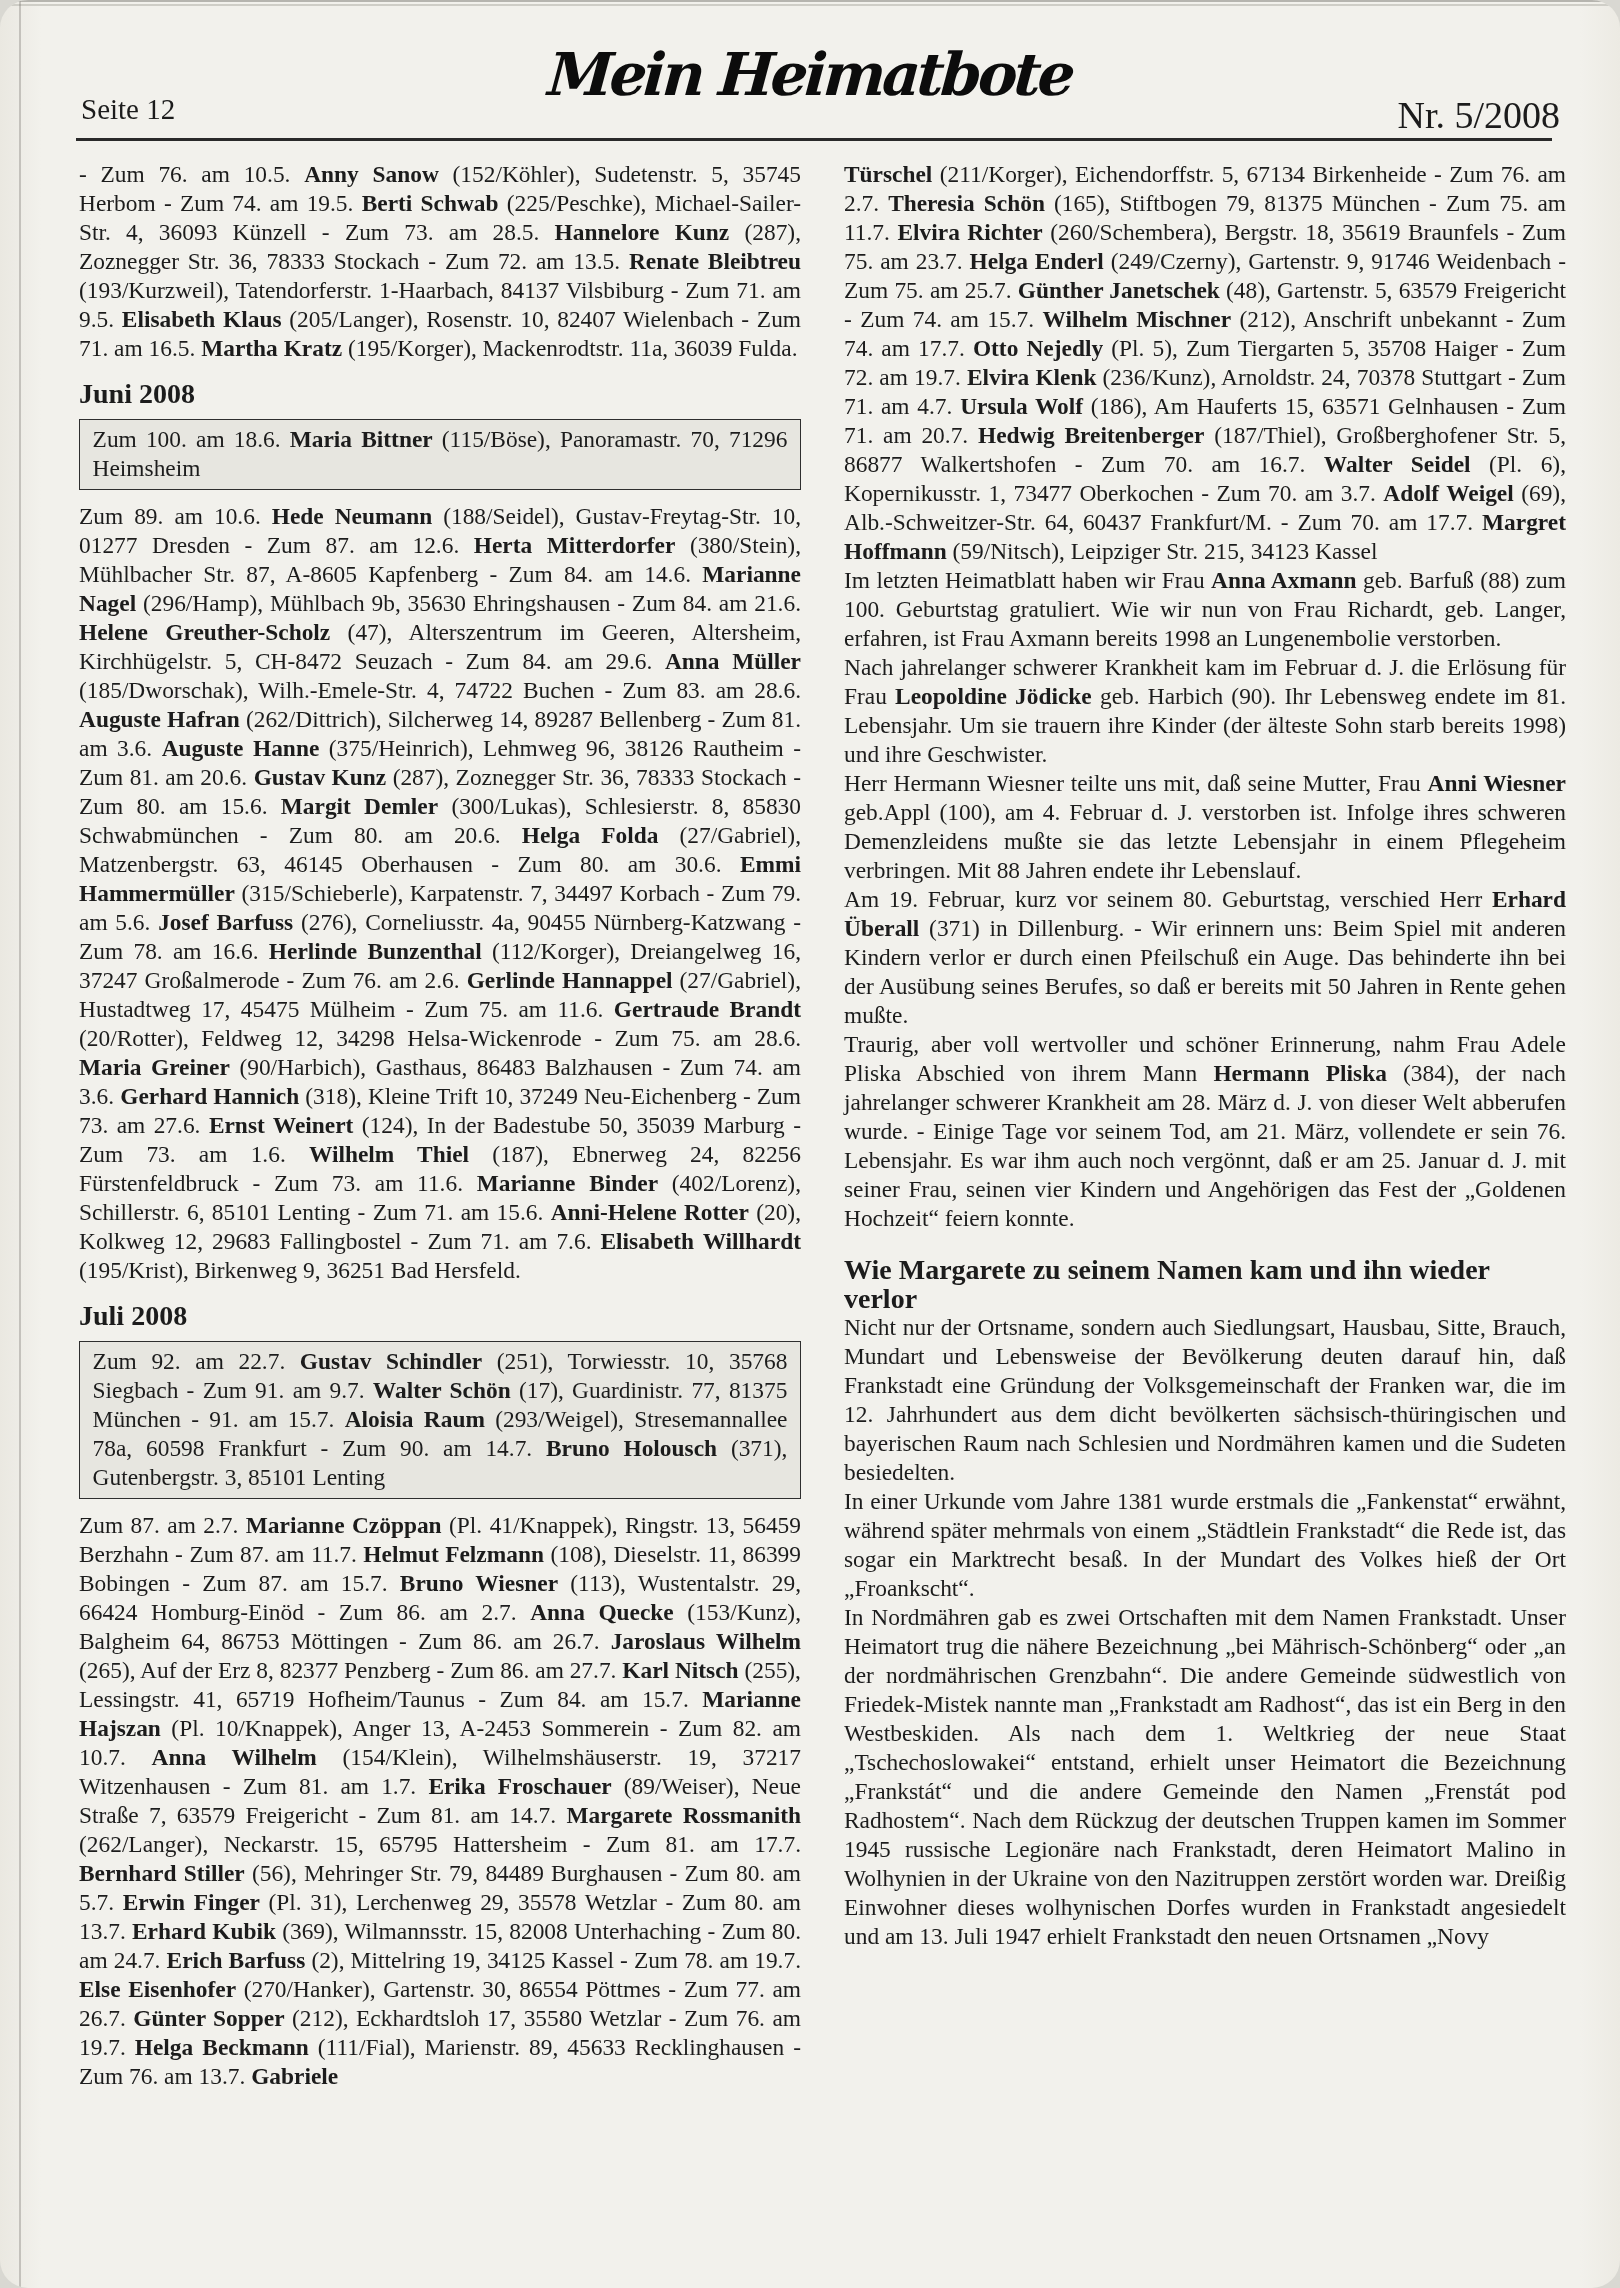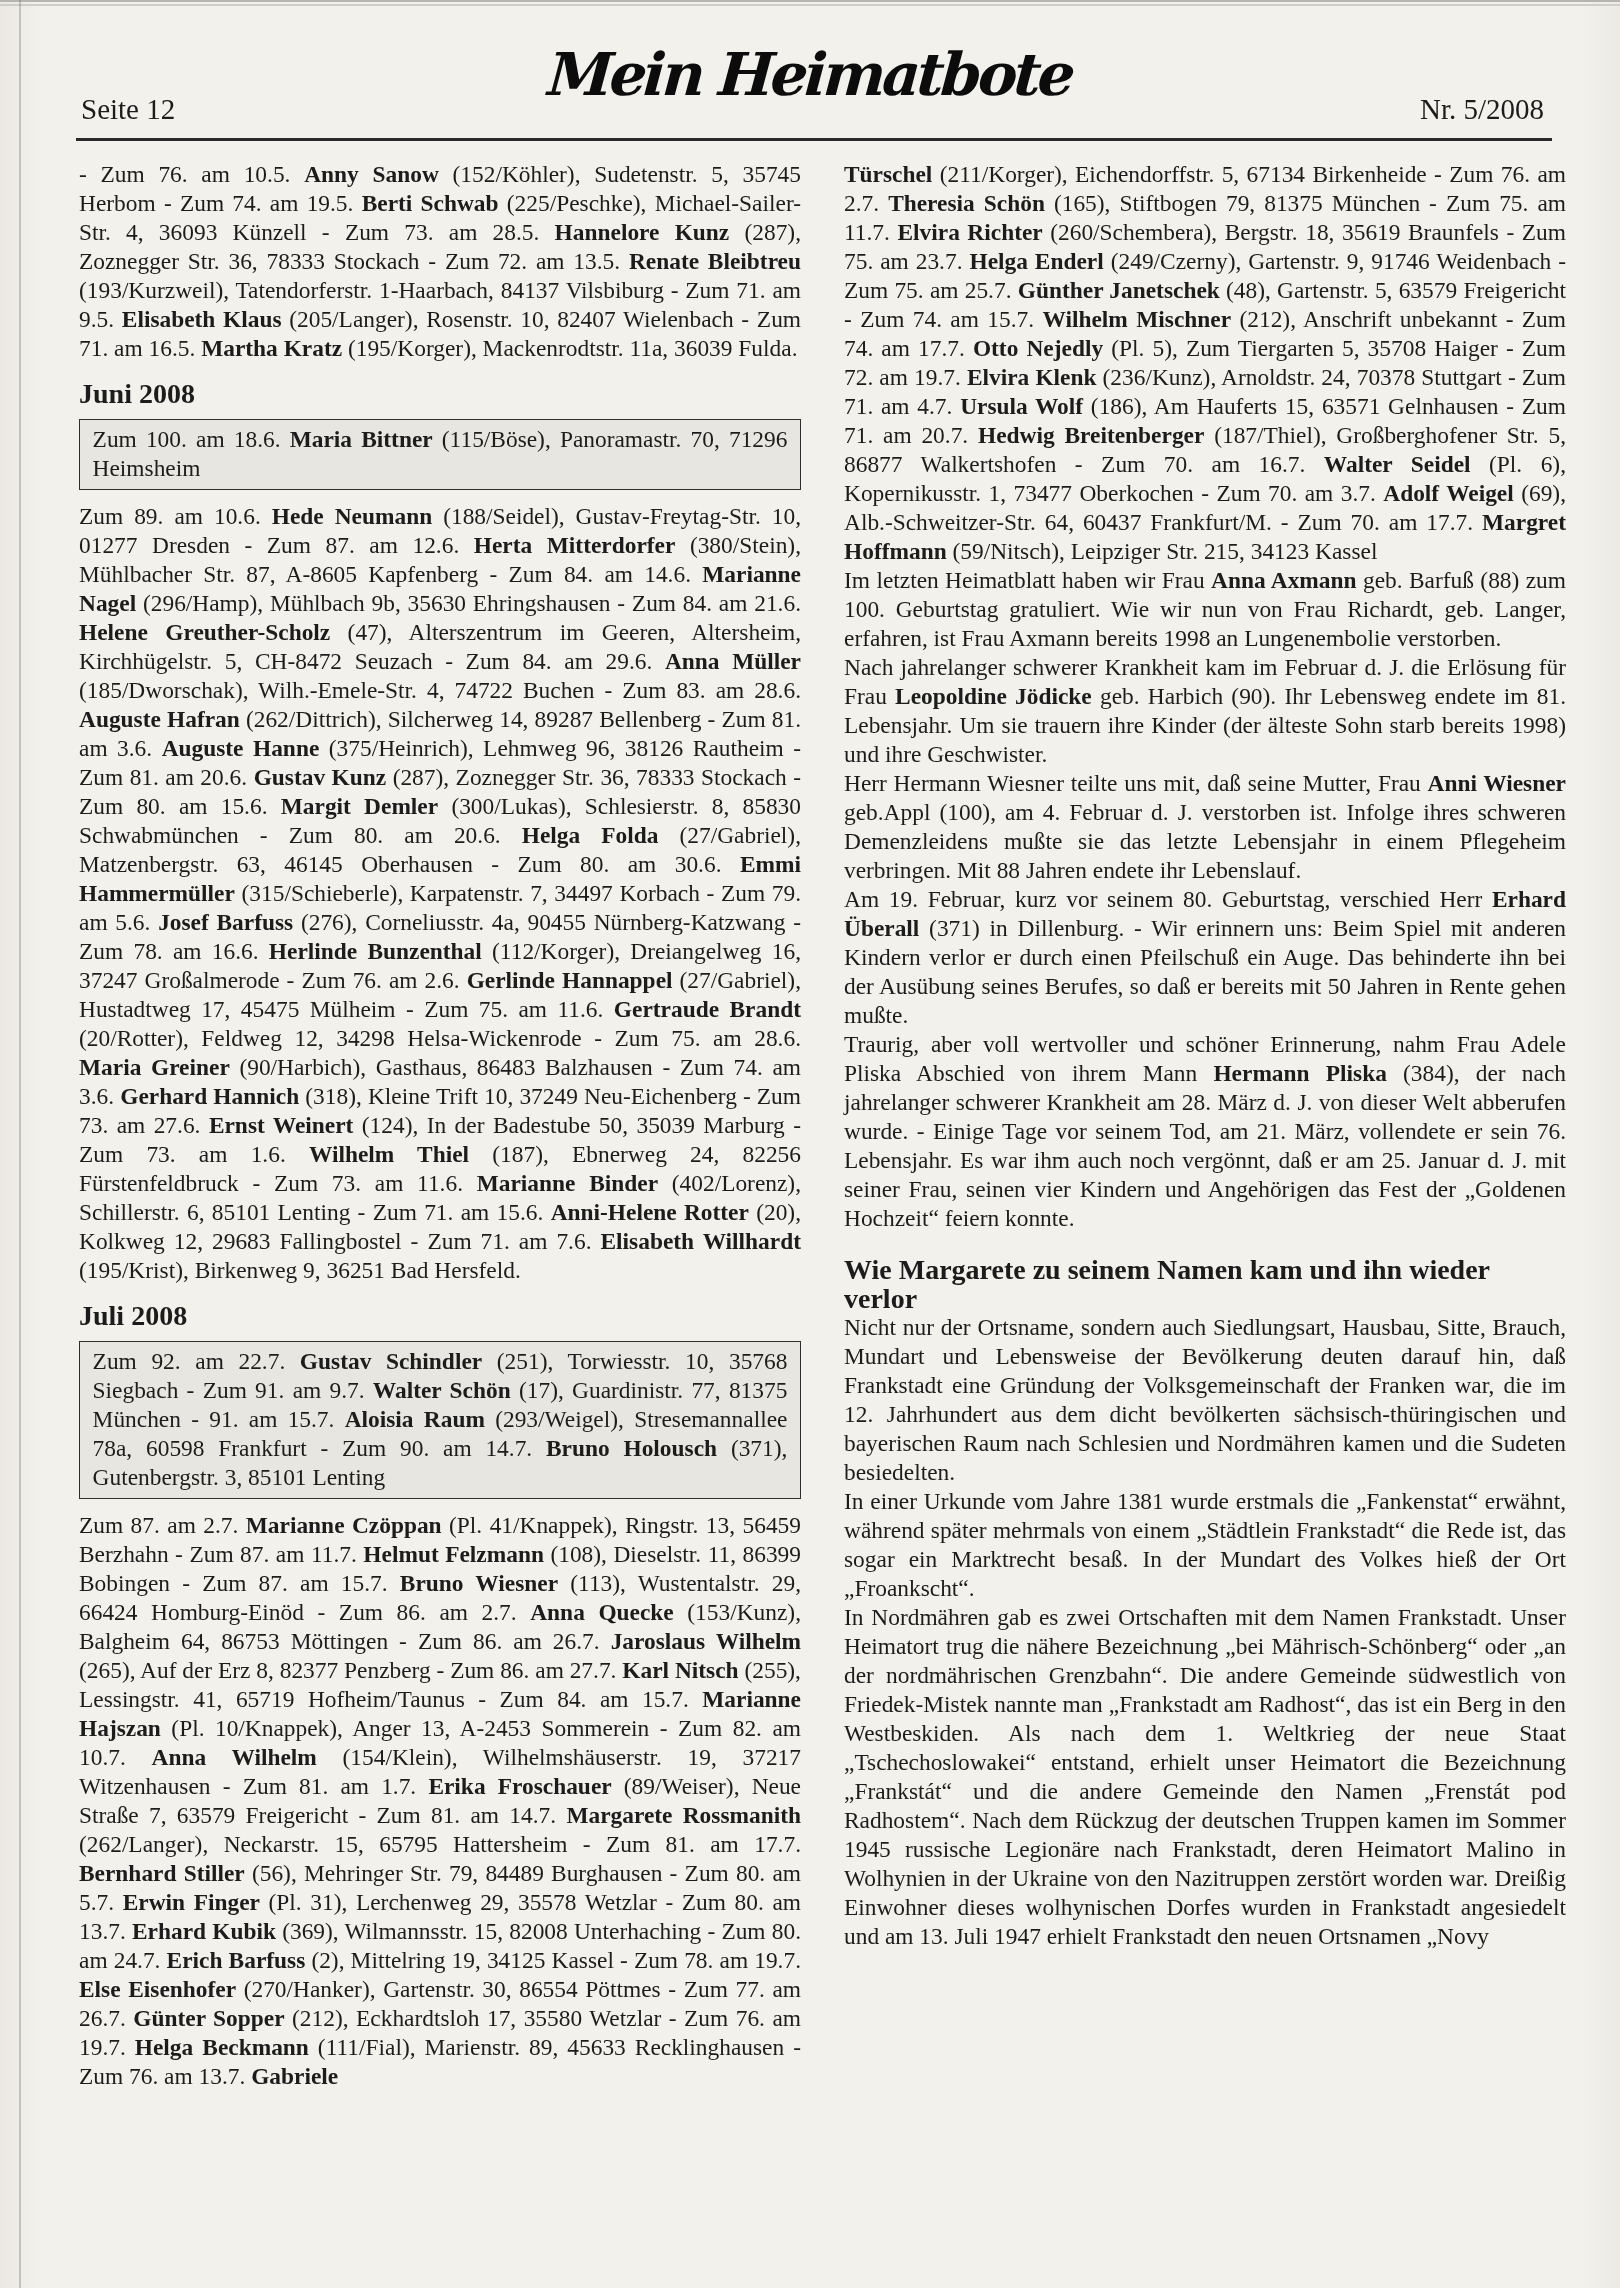--- a/index.html
+++ b/index.html
@@ -1,26 +1,26 @@
 <!DOCTYPE html>
 <html lang="de" style="font-size:14.4px"><head>
 <meta charset="utf-8">
 <style>
   html,body { margin:0; padding:0; background:#d9d8d2; }
   .page {
     position:relative; width:1620px; height:2288px; margin:0 auto;
     background:linear-gradient(90deg,#eae8e1 0px,#f2f1ec 41px,#f2f1ec 1580px,#eceae3 1620px);
     font-family:"Liberation Serif","DejaVu Serif",serif;
-    color:#1c1c1c; overflow:hidden;
+    color:#1c1c1c; overflow:hidden;border-radius:28px;
   }
   .scan-top { position:absolute; top:0; left:0; right:0; height:11.7px;
     background:linear-gradient(#b6b5af 0 1.8px, rgba(0,0,0,0) 1.8px 4.5px, #cfcec7 4.5px 6.3px, rgba(0,0,0,0) 6.3px 11.7px); }
   .scan-left { position:absolute; top:0; bottom:0; left:19px; width:1.8px; background:rgba(118,116,108,.35); }
   .page-number { position:absolute; left:81px; top:93px; font-size:29px; }
-  .issue-number { position:absolute; right:76px; top:93px; font-size:29px; }
+  .issue-number { position:absolute; right:60px; top:93px; font-size:38px; }
   .masthead {
     position:absolute; left:50%; top:40px; transform:translateX(-50%) skewX(-4deg);
     font-family:"DejaVu Serif","Liberation Serif",serif;
     font-weight:bold; font-style:italic; font-size:59px; letter-spacing:-3.6px; color:#0c0c0c;
     white-space:nowrap;
   }
   .header-rule { position:absolute; left:76px; right:68px; top:138px; height:2.7px; background:#2a2a2a; }
   .columns { position:absolute; top:160px; left:79px; width:1487px; display:flex; gap:43px; }
   .col { width:722px; font-size:23.4px; line-height:29px; text-align:justify; hyphens:auto; }
   .col p { margin:0; }

